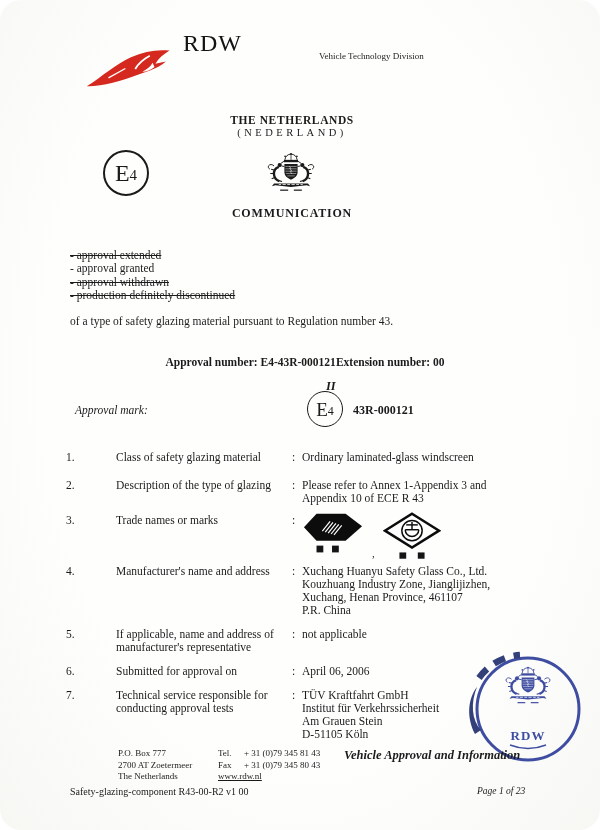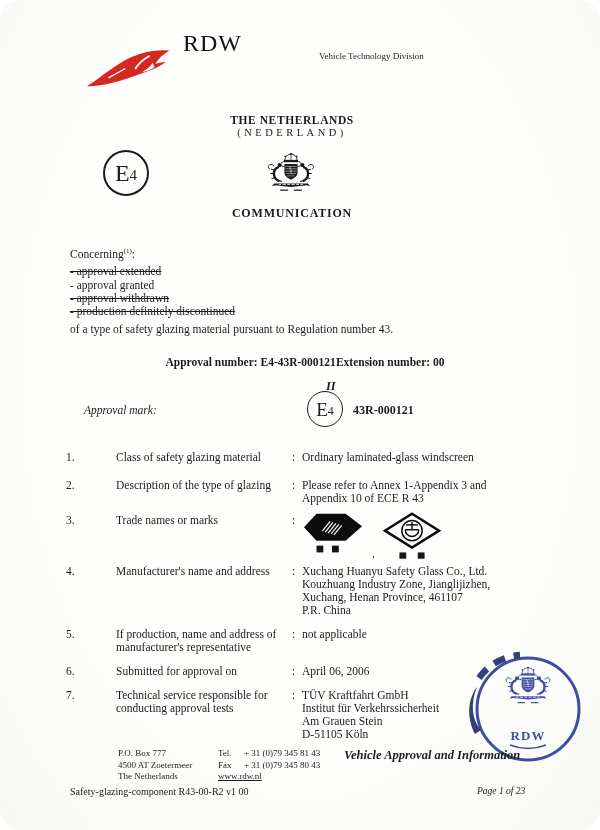--- a/index.html
+++ b/index.html
@@ -30,24 +30,24 @@
   .e-badge .e-digit{font-size:15px;line-height:1;margin-top:4px;}
   .e-badge.large{left:103px;top:150px;width:42px;height:42px;}
   .e-badge.small{left:307px;top:391px;width:34px;height:34px;border-width:1.6px;}
   .e-badge.small .e-letter{font-size:19px;}
   .e-badge.small .e-digit{font-size:12px;margin-top:3px;}
   
   .concerning{position:absolute;left:70px;top:245px;font-size:11.5px;line-height:13.4px;}
   .concerning sup{font-size:7px;vertical-align:super;}
   .c-items{margin-top:4px;}
   .struck{text-decoration:line-through;}
-  .subject{margin-top:4px;text-align:center;}
+  .subject{margin-top:12px;text-align:center;}
   
   .approval-row{position:absolute;left:70px;top:356px;width:470px;display:flex;justify-content:center;font-weight:bold;font-size:11.5px;}
-  .mark-label{position:absolute;left:84px;top:404px;font-style:italic;font-size:11.5px;}
+  .mark-label{position:absolute;left:75px;top:404px;font-style:italic;font-size:11.5px;}
   .mark-class{position:absolute;left:326px;top:379px;font-weight:bold;font-style:italic;font-size:12.5px;}
   .mark-number{position:absolute;left:353px;top:403px;font-weight:bold;font-size:12px;}
   
   .items{position:absolute;left:66px;top:451px;width:478px;font-size:11.5px;line-height:13px;}
   .item-row{display:grid;grid-template-columns:50px 176px 10px 1fr;}
   .item-row .col-label,.item-row .col-value{white-space:pre-line;}
   .r1{margin-bottom:15px;}.r2{margin-bottom:9px;}.r3{margin-bottom:5px;}
   .r4{margin-bottom:11px;}.r5{margin-bottom:11px;}.r6{margin-bottom:11px;}
   .logos{display:flex;align-items:flex-start;gap:8px;margin-top:-2px;}
   .tm-comma{align-self:flex-end;font-size:11px;}
@@ -130,23 +130,20 @@
     <span class="e-digit">4</span>
   </div>
 
   <svg class="coa-center" viewBox="0 0 140 92">
     <use href="#coa"></use>
   </svg>
 
   <div class="communication">COMMUNICATION</div>
 
   <div class="concerning">
-    <div>
-      <span>Concerning</span><sup>(1)</sup><span>:</span>
-    </div>
     <div class="c-items">
       <div class="c-item struck">- approval extended</div>
       <div class="c-item">- approval granted</div>
       <div class="c-item struck">- approval withdrawn</div>
       <div class="c-item struck">- production definitely discontinued</div>
     </div>
     <div class="subject">of a type of safety glazing material pursuant to Regulation number 43.</div>
   </div>
 
   <div class="approval-row">
@@ -212,21 +209,21 @@
       <div class="col-num">4.</div>
       <div class="col-label">Manufacturer's name and address</div>
       <div class="col-colon">:</div>
       <div class="col-value">Xuchang Huanyu Safety Glass Co., Ltd.
 Kouzhuang Industry Zone, Jianglijizhen,
 Xuchang, Henan Province, 461107
 P.R. China</div>
     </div>
     <div class="item-row r5">
       <div class="col-num">5.</div>
-      <div class="col-label">If production, name and address of
+      <div class="col-label">If applicable, name and address of
 manufacturer's representative</div>
       <div class="col-colon">:</div>
       <div class="col-value">not applicable</div>
     </div>
     <div class="item-row r6">
       <div class="col-num">6.</div>
       <div class="col-label">Submitted for approval on</div>
       <div class="col-colon">:</div>
       <div class="col-value">April 06, 2006</div>
     </div>
@@ -246,21 +243,21 @@
     <circle cx="66" cy="59" r="51" fill="none" stroke="currentColor" stroke-width="3"></circle>
     <path d="M17 28 A55 55 0 0 1 58 5" fill="none" stroke="#22306f" stroke-width="6.5" stroke-dasharray="12 9"></path>
     <path d="M13 84 C4.5 68 5.5 49 15 37 C8.5 53 9.5 70 19 80 Z" fill="#22306f"></path>
     <use href="#coa" x="34" y="16" width="64" height="42"></use>
     <text x="66" y="90" text-anchor="middle" font-size="13" font-weight="bold" letter-spacing="1" fill="currentColor" font-family="Liberation Serif, serif">RDW</text>
     <path d="M48 95 Q66 102 84 95" fill="none" stroke="currentColor" stroke-width="1.4"></path>
   </svg>
 
   <div class="footer-address">
     <div>P.O. Box 777</div>
-    <div>4500 AT Zoetermeer</div>
+    <div>2700 AT Zoetermeer</div>
     <div>The Netherlands</div>
   </div>
   <div class="footer-contact">
     <div class="contact-row">
       <span class="c-label">Tel.</span>
       <span>+ 31 (0)79 345 81 43</span>
     </div>
     <div class="contact-row">
       <span class="c-label">Fax</span>
       <span>+ 31 (0)79 345 80 43</span>

